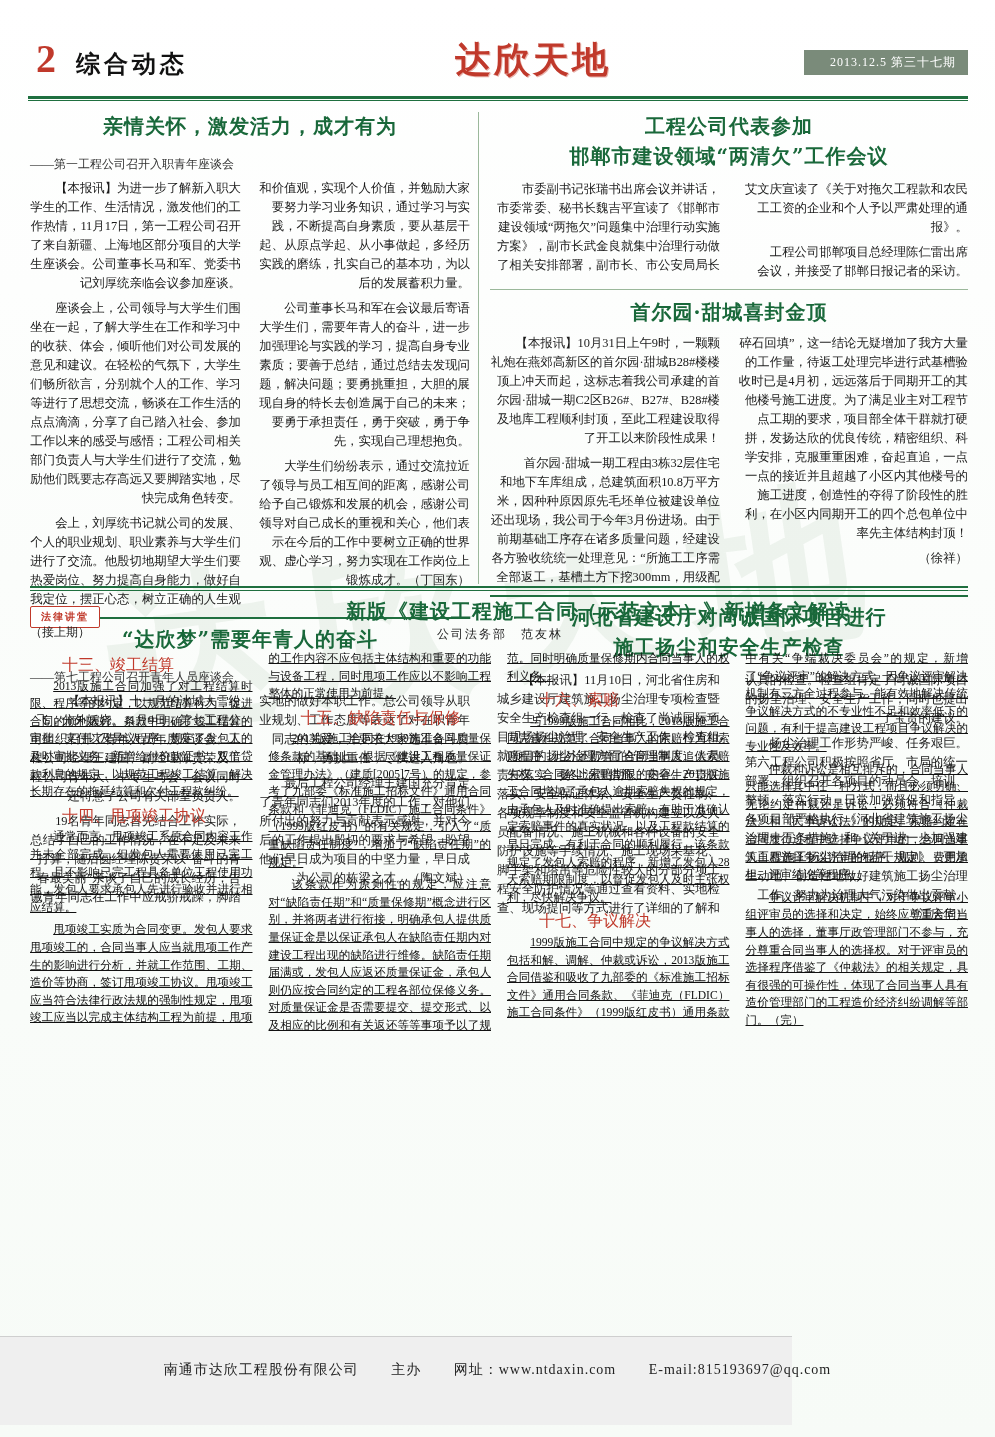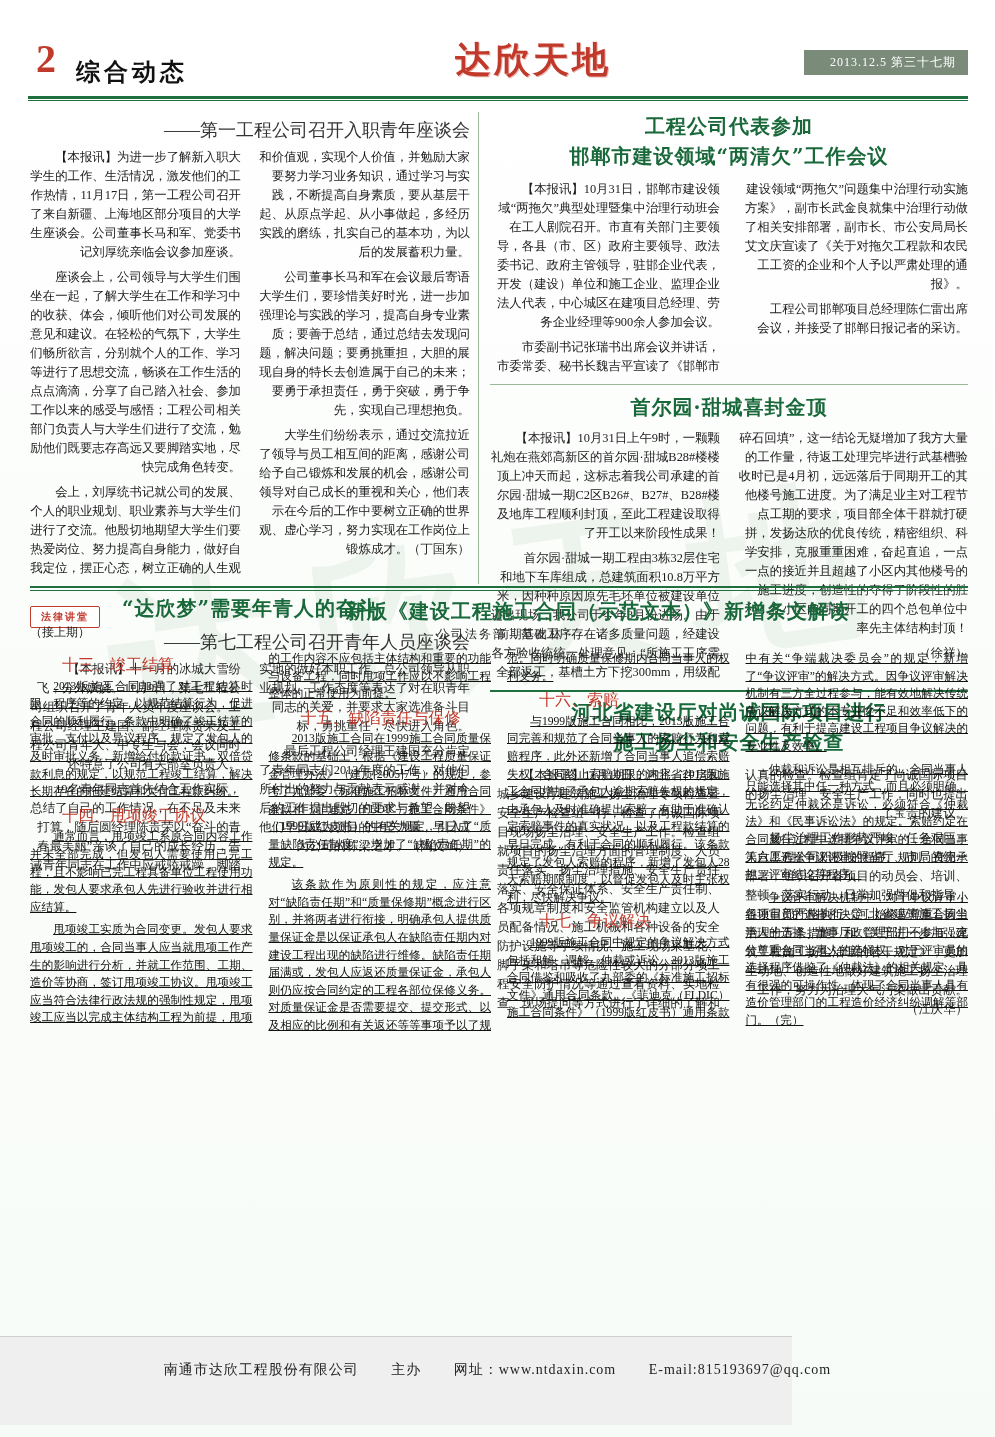--- a/index.html
+++ b/index.html
@@ -33,21 +33,21 @@
   .masthead{
     position:absolute;left:28px;top:36px;width:940px;height:62px;
   }
   .pagenum{
     position:absolute;left:8px;top:0;
     font-size:40px;font-weight:bold;color:#c0392b;
     font-family:"Liberation Serif",serif;
     line-height:46px;
   }
   .section-title{
-    position:absolute;left:48px;top:20px;
+    position:absolute;left:48px;top:12px;
     font-size:24px;font-weight:bold;letter-spacing:4px;color:#111;
   }
   .paper-logo{
     position:absolute;left:390px;top:-4px;width:230px;height:56px;
     display:flex;align-items:center;justify-content:center;
   }
   .paper-logo .zh{
     font-size:36px;font-weight:bold;color:#c0392b;letter-spacing:3px;
     font-family:"DejaVu Serif",serif;
     text-shadow:1px 1px 0 #e8b4ad;
@@ -75,21 +75,21 @@
   }
   h2.headline{
     margin:0;padding:0 0 2px 0;
     text-align:center;
     color:#19683a;
     font-size:20px;font-weight:bold;letter-spacing:1px;
     line-height:28px;
     font-family:"DejaVu Serif",serif;
   }
   .subhead{
-    text-align:right;color:#333;font-size:18px;margin:6px 0 6px 0;
+    text-align:left;color:#333;font-size:12px;margin:14px 0 6px 0;
   }
   .hr-thin{height:1px;background:#9bb89b;margin:8px 0 8px 0;}
   .body2{
     column-count:2;column-gap:18px;
     font-size:12.4px;line-height:19px;text-align:justify;
     color:#1a1a1a;
   }
   .body2 p{margin:0 0 6px 0;text-indent:2em;text-align:right;}
   .sig{text-align:right;}
   
@@ -159,26 +159,27 @@
     <div class="issue">2013.12.5  第三十七期</div>
   </div>
   <div class="rule"></div>
   <div class="rule2"></div>
 
   <div class="vdivider"></div>
 
   <div class="left-col">
 
     <div>
+      <h2 class="headline">亲情关怀，激发活力，成才有为</h2>
       <div class="subhead">——第一工程公司召开入职青年座谈会</div>
       <div class="body2">
         <p>【本报讯】为进一步了解新入职大学生的工作、生活情况，激发他们的工作热情，11月17日，第一工程公司召开了来自新疆、上海地区部分项目的大学生座谈会。公司董事长马和军、党委书记刘厚统亲临会议参加座谈。</p>
         <p>座谈会上，公司领导与大学生们围坐在一起，了解大学生在工作和学习中的收获、体会，倾听他们对公司发展的意见和建议。在轻松的气氛下，大学生们畅所欲言，分别就个人的工作、学习等进行了思想交流，畅谈在工作生活的点点滴滴，分享了自己踏入社会、参加工作以来的感受与感悟；工程公司相关部门负责人与大学生们进行了交流，勉励他们既要志存高远又要脚踏实地，尽快完成角色转变。</p>
         <p>会上，刘厚统书记就公司的发展、个人的职业规划、职业素养与大学生们进行了交流。他殷切地期望大学生们要热爱岗位、努力提高自身能力，做好自我定位，摆正心态，树立正确的人生观和价值观，实现个人价值，并勉励大家要努力学习业务知识，通过学习与实践，不断提高自身素质，要从基层干起、从原点学起、从小事做起，多经历实践的磨练，扎实自己的基本功，为以后的发展蓄积力量。</p>
-        <p>公司董事长马和军在会议最后寄语大学生们，要珍惜美好时光，进一步加强理论与实践的学习，提高自身专业素质；要善于总结，通过总结去发现问题，解决问题；要勇挑重担，大胆的展现自身的特长去创造属于自己的未来；要勇于承担责任，勇于突破，勇于争先，实现自己理想抱负。</p>
+        <p>公司董事长马和军在会议最后寄语大学生们，需要年青人的奋斗，进一步加强理论与实践的学习，提高自身专业素质；要善于总结，通过总结去发现问题，解决问题；要勇挑重担，大胆的展现自身的特长去创造属于自己的未来；要勇于承担责任，勇于突破，勇于争先，实现自己理想抱负。</p>
         <p>大学生们纷纷表示，通过交流拉近了领导与员工相互间的距离，感谢公司给予自己锻炼和发展的机会，感谢公司领导对自己成长的重视和关心，他们表示在今后的工作中要树立正确的世界观、虚心学习，努力实现在工作岗位上锻炼成才。（丁国东）</p>
       </div>
     </div>
 
     <div class="hr-green"></div>
 
     <div style="margin-top:6px;">
       <h2 class="headline">“达欣梦”需要年青人的奋斗</h2>
       <div class="subhead">——第七工程公司召开青年人员座谈会</div>
       <div class="body2">
@@ -188,21 +189,20 @@
       </div>
     </div>
   </div>
 
   <div class="right-col">
 
     <div>
       <h2 class="headline">工程公司代表参加</h2>
       <h2 class="headline">邯郸市建设领域“两清欠”工作会议</h2>
       <div class="body2" style="margin-top:8px;">
-        <p>【本报讯】10月31日，邯郸市建设领域“两拖欠”典型处理暨集中治理行动班会在工人剧院召开。市直有关部门主要领导，各县（市、区）政府主要领导、政法委书记、政府主管领导，驻邯企业代表，开发（建设）单位和施工企业、监理企业法人代表，中心城区在建项目总经理、劳务企业经理等900余人参加会议。</p>
         <p>市委副书记张瑞书出席会议并讲话，市委常委、秘书长魏吉平宣读了《邯郸市建设领域“两拖欠”问题集中治理行动实施方案》，副市长武金良就集中治理行动做了相关安排部署，副市长、市公安局局长艾文庆宣读了《关于对拖欠工程款和农民工工资的企业和个人予以严肃处理的通报》。</p>
         <p>工程公司邯郸项目总经理陈仁雷出席会议，并接受了邯郸日报记者的采访。</p>
       </div>
     </div>
 
     <div class="hr-thin"></div>
 
     <div>
       <h2 class="headline">首尔园·甜城喜封金顶</h2>
       <div class="body2" style="margin-top:6px;">

